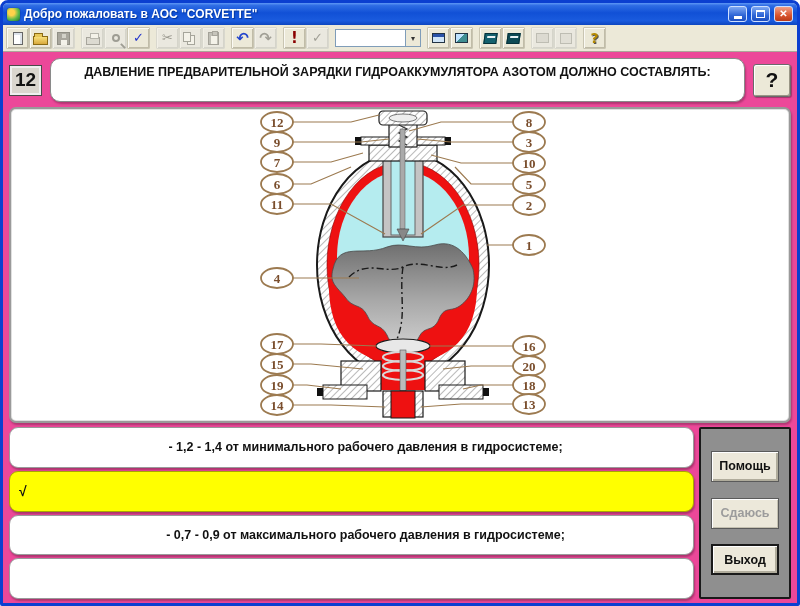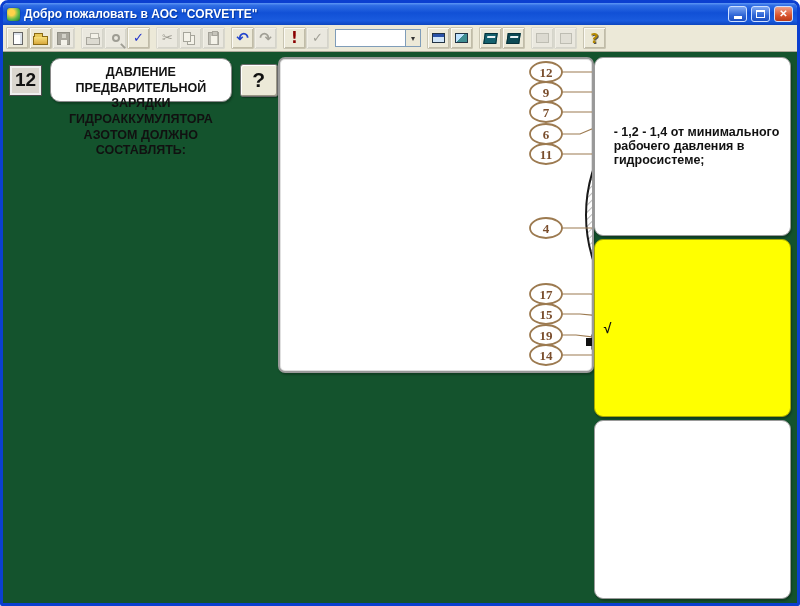--- a/index.html
+++ b/index.html
@@ -57,21 +57,21 @@
   .i-picture{width:13px;height:10px;border:1px solid #234;background:linear-gradient(135deg,#bfe3ff 45%,#3f8e92 45%);}
   .i-book{width:13px;height:11px;background:#14616e;border:1px solid #07323a;transform:skewX(-8deg);}
   .i-book::before{content:"";position:absolute;left:2px;top:2px;width:8px;height:2px;background:#e8f2f4;}
   .i-book.alt{background:#0e4a54;}
   .i-gray1{width:13px;height:10px;background:#cfcabc;border:1px solid #888;}
   .i-gray2{width:12px;height:11px;background:#d8d4c6;border:1px solid #888;}
   .combo{width:86px;height:18px;background:#fff;border:1px solid #7F9DB9;display:flex;align-items:stretch;margin:0 6px;}
   .combo .val{flex:1;font-size:11px;padding:2px 3px;color:#000;}
   .combo .arrowbox{width:15px;background:#ECE9D8;border-left:1px solid #7F9DB9;display:flex;align-items:center;justify-content:center;font-size:8px;color:#333;}
   
-  .client{flex:1;padding:5px 6px 4px;display:flex;flex-direction:row;background:#14532d;}
+  .client{flex:1;padding:5px 6px 4px;display:flex;flex-direction:column;background:#ec4899;}
   .question-row{height:46px;flex:0 0 46px;display:flex;align-items:center;gap:8px;margin-bottom:4px;}
   .qnum{width:33px;height:31px;background:#DAD6CE;border:1px solid #4a4a4a;
     box-shadow:inset 0 0 0 2px #efefef;display:flex;align-items:center;justify-content:center;
     font-size:19px;font-weight:bold;color:#111;}
   .qbox{flex:1;height:44px;background:#fff;border:1px solid #8a8a8a;border-radius:10px;
     box-shadow:1px 2px 2px rgba(0,0,0,.25);display:flex;align-items:flex-start;justify-content:center;
     padding:6px 18px;}
   .qtext{font-size:12.5px;font-weight:bold;color:#111;text-align:center;line-height:1.25;}
   .help-btn{width:38px;height:33px;background:#ECE9D8;border:1px solid #6a6a6a;border-radius:3px;
     box-shadow:inset 1px 1px 0 #fff,inset -1px -1px 0 #9a9686,1px 1px 1px rgba(0,0,0,.3);
@@ -83,21 +83,21 @@
   .diagram-panel svg{position:absolute;left:0;top:0;}
   .watermark{position:absolute;left:46px;top:146px;z-index:5;pointer-events:none;
     font-size:78px;font-weight:bold;letter-spacing:9px;white-space:nowrap;
     color:rgba(255,255,255,.72);
     text-shadow:2px 3px 3px rgba(105,105,105,.6),-1px -1px 0 rgba(255,255,255,.85);}
   
   .bottom{flex:1;display:flex;gap:5px;}
   .answers{flex:1;display:flex;flex-direction:column;gap:3px;}
   .answer-row{flex:1;background:#fff;border:1px solid #9a9a9a;border-radius:9px;
     box-shadow:1px 2px 2px rgba(0,0,0,.28);display:flex;align-items:center;
-    padding:0 10px 0 19px;position:relative;font-size:12.5px;font-weight:bold;color:#111;}
+    padding:0 10px 0 38px;position:relative;font-size:12.5px;font-weight:bold;color:#111;justify-content:center;}
   .answer-row.selected{background:#FFFF00;border-color:#a8a800;}
   .answer-check{position:absolute;left:9px;top:50%;transform:translateY(-50%);
     font-size:14px;font-weight:bold;color:#111;}
   .side-panel{width:92px;flex:0 0 92px;background:#8F8F8F;border:2px solid #1a1a1a;border-radius:2px;
     display:flex;flex-direction:column;align-items:center;justify-content:space-evenly;padding:6px 0;}
   .side-btn{width:68px;height:31px;background:#ECE8DA;border:1px solid #5a5a5a;
     box-shadow:inset 1px 1px 0 #fff,inset -2px -2px 0 #b0ac9c;
     font-family:"Liberation Sans",sans-serif;font-size:12.5px;font-weight:bold;color:#111;}
   .side-btn.dis{color:#9c9c9c;box-shadow:inset 1px 1px 0 #fff,inset -1px -1px 0 #c4c0b0;}
   .side-btn.default{border:2px solid #1a1a1a;}
@@ -337,19 +337,27 @@
 
     <div class="bottom">
       <div class="answers">
         <div class="answer-row">
           <span>- 1,2 - 1,4 от минимального рабочего давления в гидросистеме;</span>
         </div>
         <div class="answer-row selected">
           <span class="answer-check">√</span>
         </div>
         <div class="answer-row">
+          <span>- 0,7 - 0,9 от максимального рабочего давления в гидросистеме;</span>
+        </div>
+        <div class="answer-row">
           <span></span>
         </div>
       </div>
+      <div class="side-panel">
+        <button class="side-btn">Помощь</button>
+        <button class="side-btn dis">Сдаюсь</button>
+        <button class="side-btn default">Выход</button>
+      </div>
     </div>
 
   </div>
 </div>
 
 </body></html>

